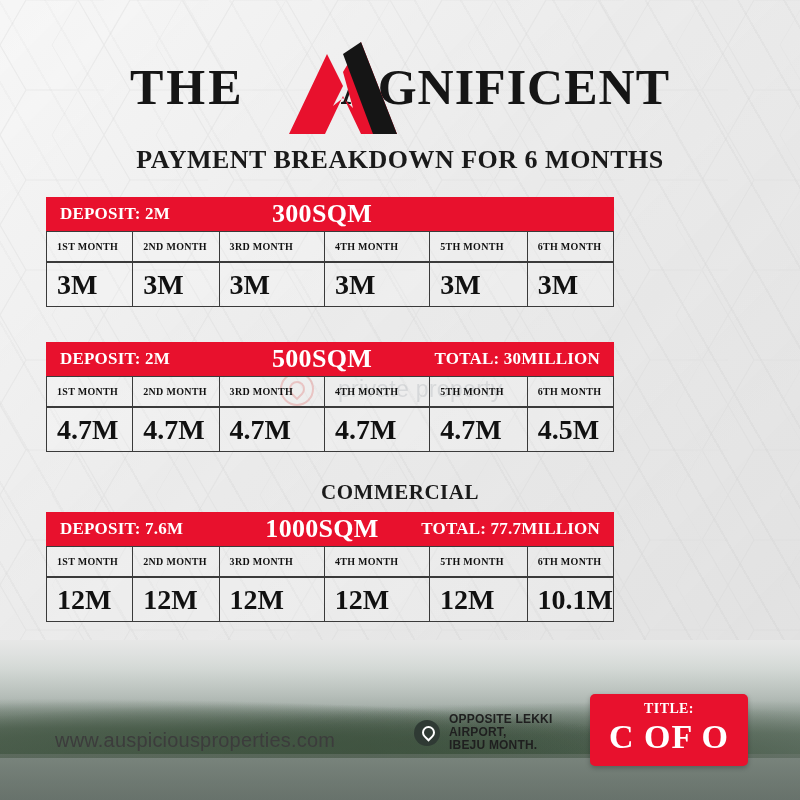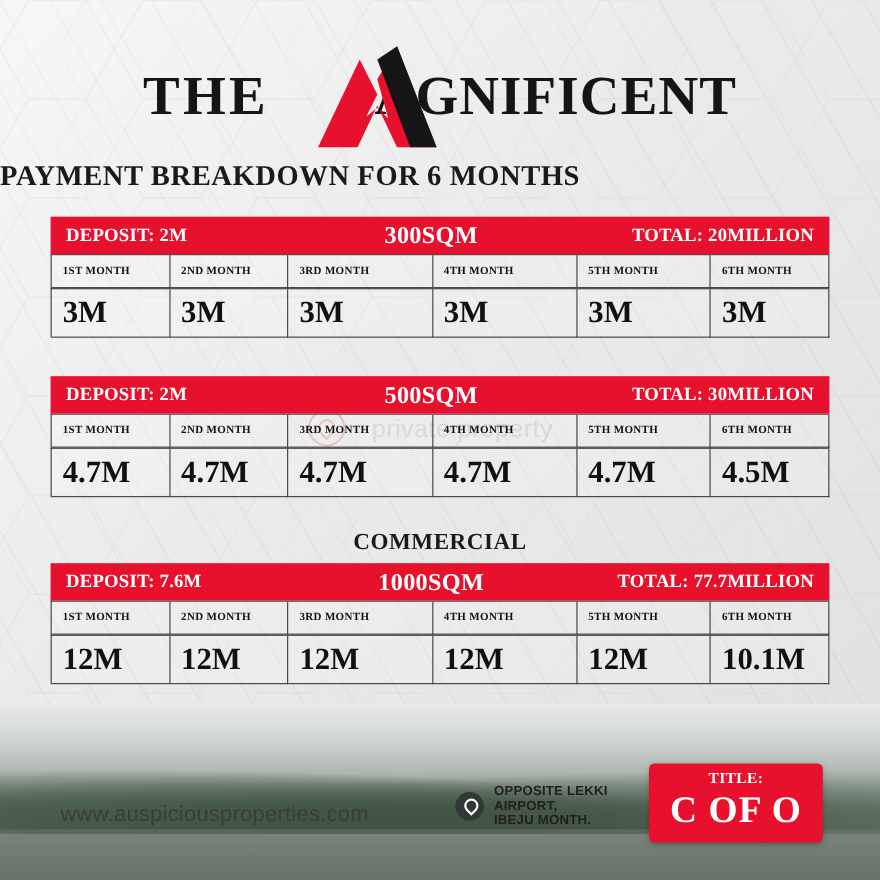--- a/index.html
+++ b/index.html
@@ -92,21 +92,21 @@
     transform: translateX(-113px);
     width: 112px;
     height: 92px;
   }
 
   .subtitle {
     position: absolute;
     top: 145px;
     left: 0;
     right: 0;
-    text-align: left;
+    text-align: center;
     font-family: "Liberation Serif", serif;
     font-weight: bold;
     font-size: 26px;
     letter-spacing: 0.5px;
     color: #1a1a1a;
   }
 
   
   .watermark {
     position: absolute;
@@ -136,21 +136,21 @@
   .wm-text {
     font-size: 23px;
     color: #9aa0a6;
     letter-spacing: 0.3px;
   }
 
   
   .table-block {
     position: absolute;
     left: 46px;
-    width: 708px;
+    width: 568px;
   }
   .t1 { top: 197px; }
   .t2 { top: 342px; }
   .t3 { top: 512px; }
 
   .band {
     background: #e8112d;
     height: 34px;
     display: flex;
     align-items: center;
@@ -165,21 +165,21 @@
     color: #ffffff;
     letter-spacing: 0.2px;
     white-space: nowrap;
   }
   .band-center {
     position: absolute;
     left: 0; right: 16px;
     text-align: center;
     font-family: "Liberation Serif", serif;
     font-weight: bold;
-    font-size: 22px;
+    font-size: 26px;
     color: #ffffff;
     letter-spacing: 0.3px;
     pointer-events: none;
   }
   .band-right { margin-left: auto; }
 
   .grid {
     display: grid;
     grid-template-columns: 1fr 1fr 1.22fr 1.22fr 1.13fr 1fr;
     border-left: 1px solid #3a3a3a;
@@ -332,21 +332,20 @@
 
   <div class="watermark">
     <div class="wm-circle"></div>
     <div class="wm-text">private property</div>
   </div>
 
   <div class="table-block t1">
     <div class="band">
       <div class="band-left">DEPOSIT: 2M</div>
       <div class="band-center">300SQM</div>
-      <div class="band-right">TOTAL: 20MILLION</div>
     </div>
     <div class="grid">
       <div class="cell head">1ST MONTH</div>
       <div class="cell head">2ND MONTH</div>
       <div class="cell head">3RD MONTH</div>
       <div class="cell head">4TH MONTH</div>
       <div class="cell head">5TH MONTH</div>
       <div class="cell head">6TH MONTH</div>
     </div>
     <div class="grid">

